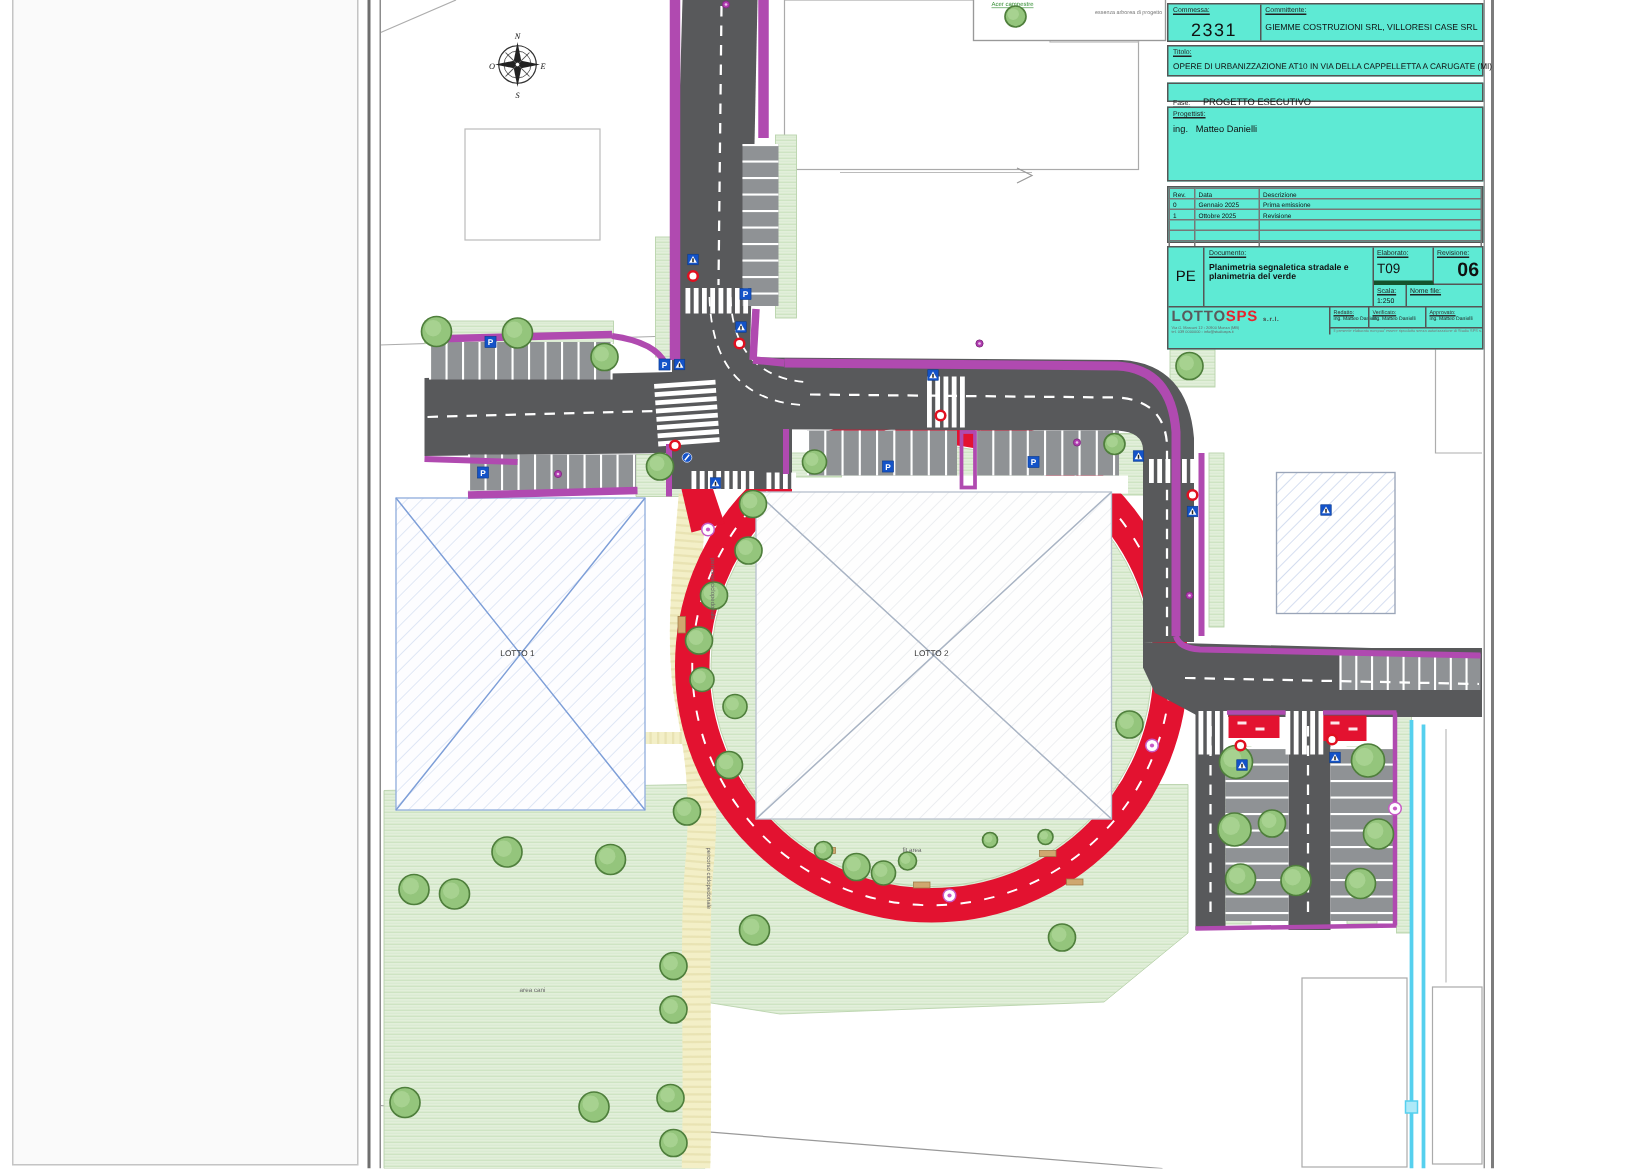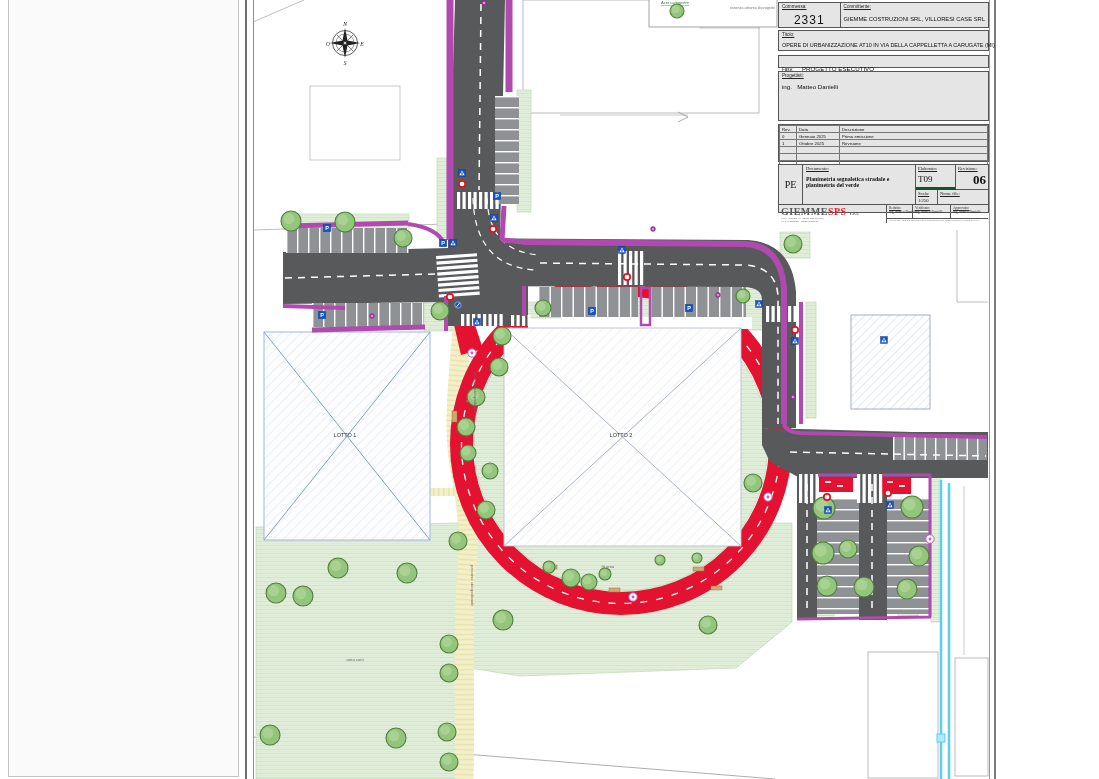--- a/index.html
+++ b/index.html
@@ -8,38 +8,38 @@
   #plan-svg{position:absolute;left:0;top:0;}
   
   .left-sheet{position:absolute;left:8px;top:-2px;width:229px;height:777px;
               background:#fafafa;border:1px solid #c4c4c4;}
   .sheet-edge{position:absolute;left:245px;top:0;width:6px;height:779px;background:#fff;
               border-left:2px solid #6f6f6f;border-right:1px solid #8c8c8c;}
   .frame-r1{position:absolute;left:989px;top:0;width:1px;height:779px;background:#9a9a9a;}
   .frame-r2{position:absolute;left:994px;top:0;width:2px;height:779px;background:#7c7c7c;}
   
   #titleblock{position:absolute;left:778px;top:2px;width:211px;height:222px;color:#111;}
-  .tb-box{background:#e5e5e5;border:1px solid #555;box-sizing:border-box;position:relative;}
+  .tb-box{background:#5eead4;border:1px solid #555;box-sizing:border-box;position:relative;}
   .tb-lbl{font-size:4.6px;text-decoration:underline;color:#222;line-height:6px;}
   .tb-row1{height:26px;display:flex;}
   .tb-c1{width:72px;border-right:1px solid #555;padding:1px 3px;box-sizing:border-box;}
   .tb-c2{flex:1;padding:1px 3px;box-sizing:border-box;}
   .tb-commessa{font-size:12px;letter-spacing:1px;text-align:center;margin-top:3px;}
   .tb-committente{font-size:5.8px;text-align:center;margin-top:6px;white-space:nowrap;}
   .tb-row2{height:21px;margin-top:2px;padding:1px 3px;}
   .tb-titolo{font-size:5.5px;text-align:center;margin-top:4px;white-space:nowrap;}
   .tb-row3{height:13px;margin-top:4px;padding:1px 3px;}
   .tb-fase{font-size:6.2px;display:inline;margin-left:4px;}
   .tb-row4{height:50px;margin-top:3px;padding:1px 3px;}
   .tb-prog{font-size:6.2px;margin-top:4px;}
   .tb-row5{height:38px;margin-top:3px;}
   .tb-row5 table{border-collapse:collapse;width:100%;height:100%;table-layout:fixed;}
   .tb-row5 td{border:0.5px solid #777;font-size:4.3px;padding:0 2px;height:6px;
               overflow:hidden;white-space:nowrap;}
-  .tb-row6{height:49px;margin-top:2px;font-family:Liberation Serif, serif;}
+  .tb-row6{height:69px;margin-top:2px;}
   .abs{position:absolute;box-sizing:border-box;}
   .pe-cell{left:0;top:0;width:24px;height:39px;border-right:1px solid #555;
            font-size:10px;display:flex;align-items:center;justify-content:center;}
   .doc-cell{left:24px;top:0;width:113px;height:39px;border-right:1px solid #555;padding:1px 3px;}
   .doc-text{font-size:5.8px;font-weight:bold;margin-top:4px;}
   .elab-cell{left:137px;top:0;width:40px;height:25px;border-right:1px solid #555;
              border-bottom:3px solid #14532d;padding:1px 2px;}
   .elab-val{font-size:9px;margin-top:2px;}
   .rev-cell{left:177px;top:0;width:32px;height:25px;border-bottom:1px solid #555;padding:1px 2px;}
   .rev-val{font-size:13px;font-weight:bold;text-align:right;}
@@ -800,21 +800,21 @@
     </div>
     <div class="abs scala-cell">
       <div class="tb-lbl">Scala:</div>
       <div class="scala-val">1:250</div>
     </div>
     <div class="abs file-cell">
       <div class="tb-lbl">Nome file:</div>
     </div>
     <div class="abs logo-cell">
       <div class="logo-line">
-        <span class="logo-studio">GIEMME</span><span class="logo-sps">SPS</span>
+        <span class="logo-studio">LOTTO</span><span class="logo-sps">SPS</span>
         <span class="logo-srl">s.r.l.</span>
       </div>
       <div class="logo-addr">Via G. Marconi 12 - 20900 Monza (MB)</div>
       <div class="logo-addr">tel. 039 0000000 - info@studiosps.it</div>
     </div>
     <div class="abs sign-cell redatto-cell">
       <div class="sig-lbl">Redatto:</div>
       <div class="sig-name">ing. Matteo Danielli</div>
     </div>
     <div class="abs sign-cell verif-cell">

